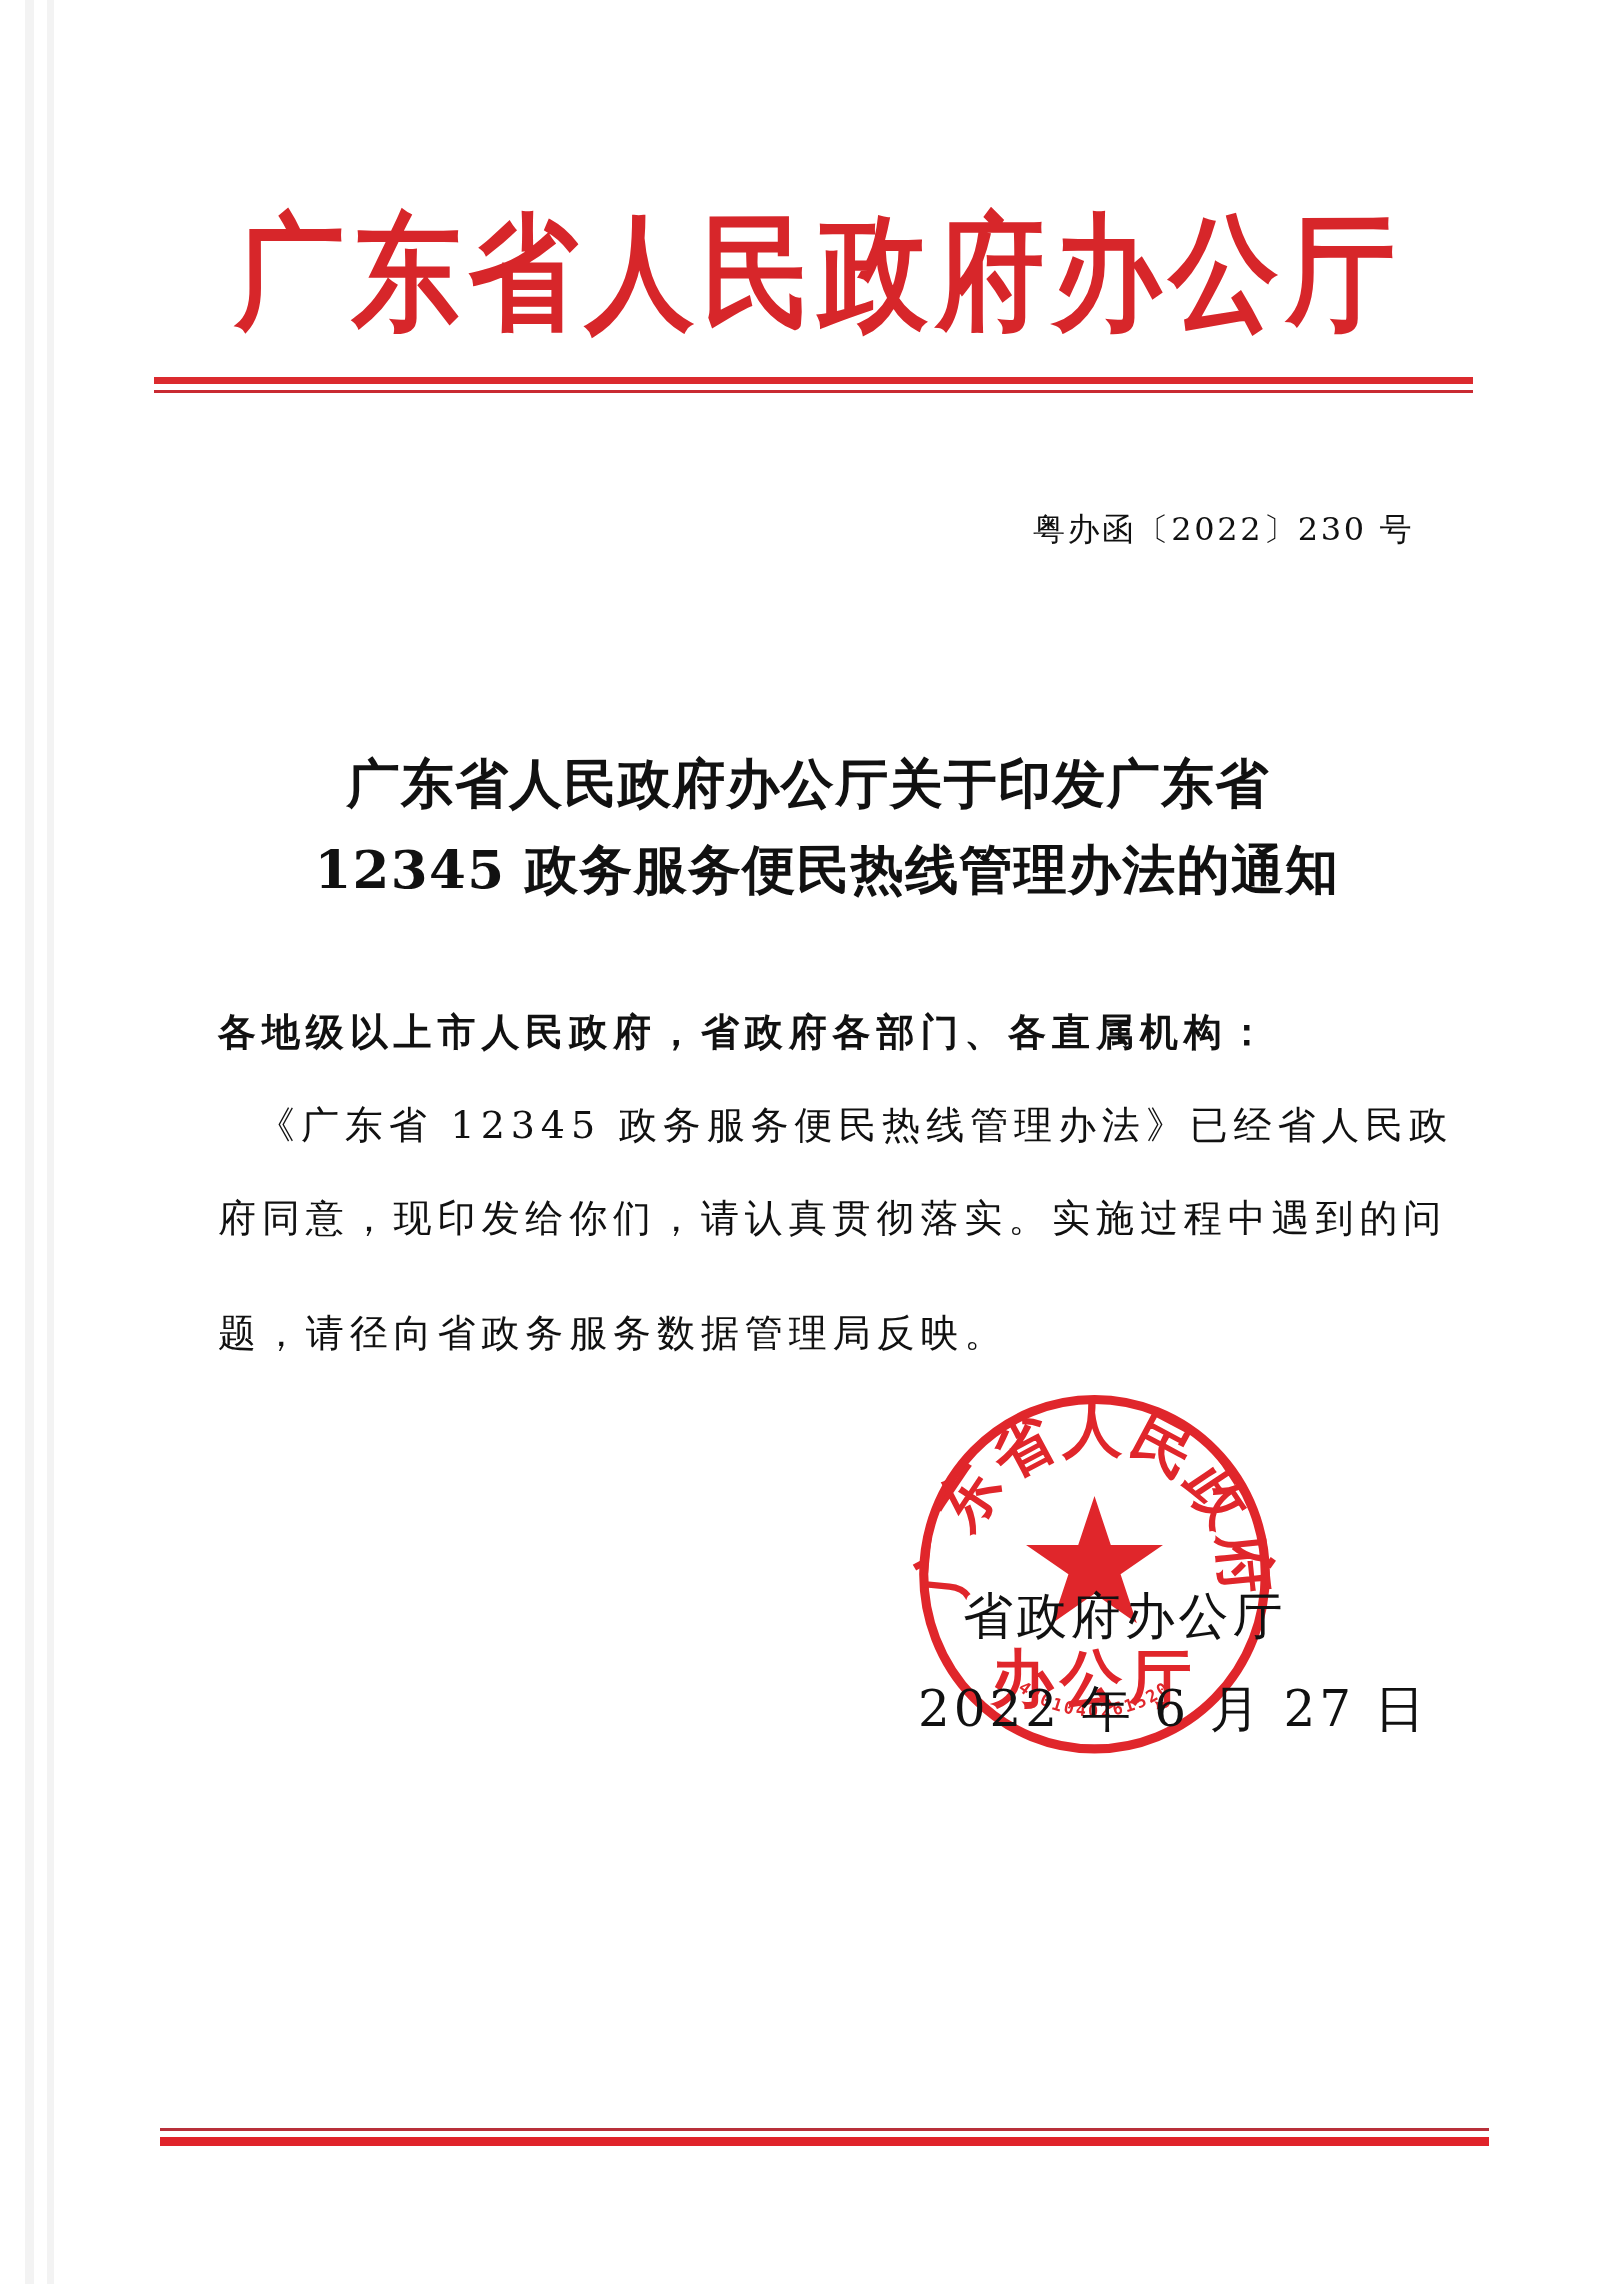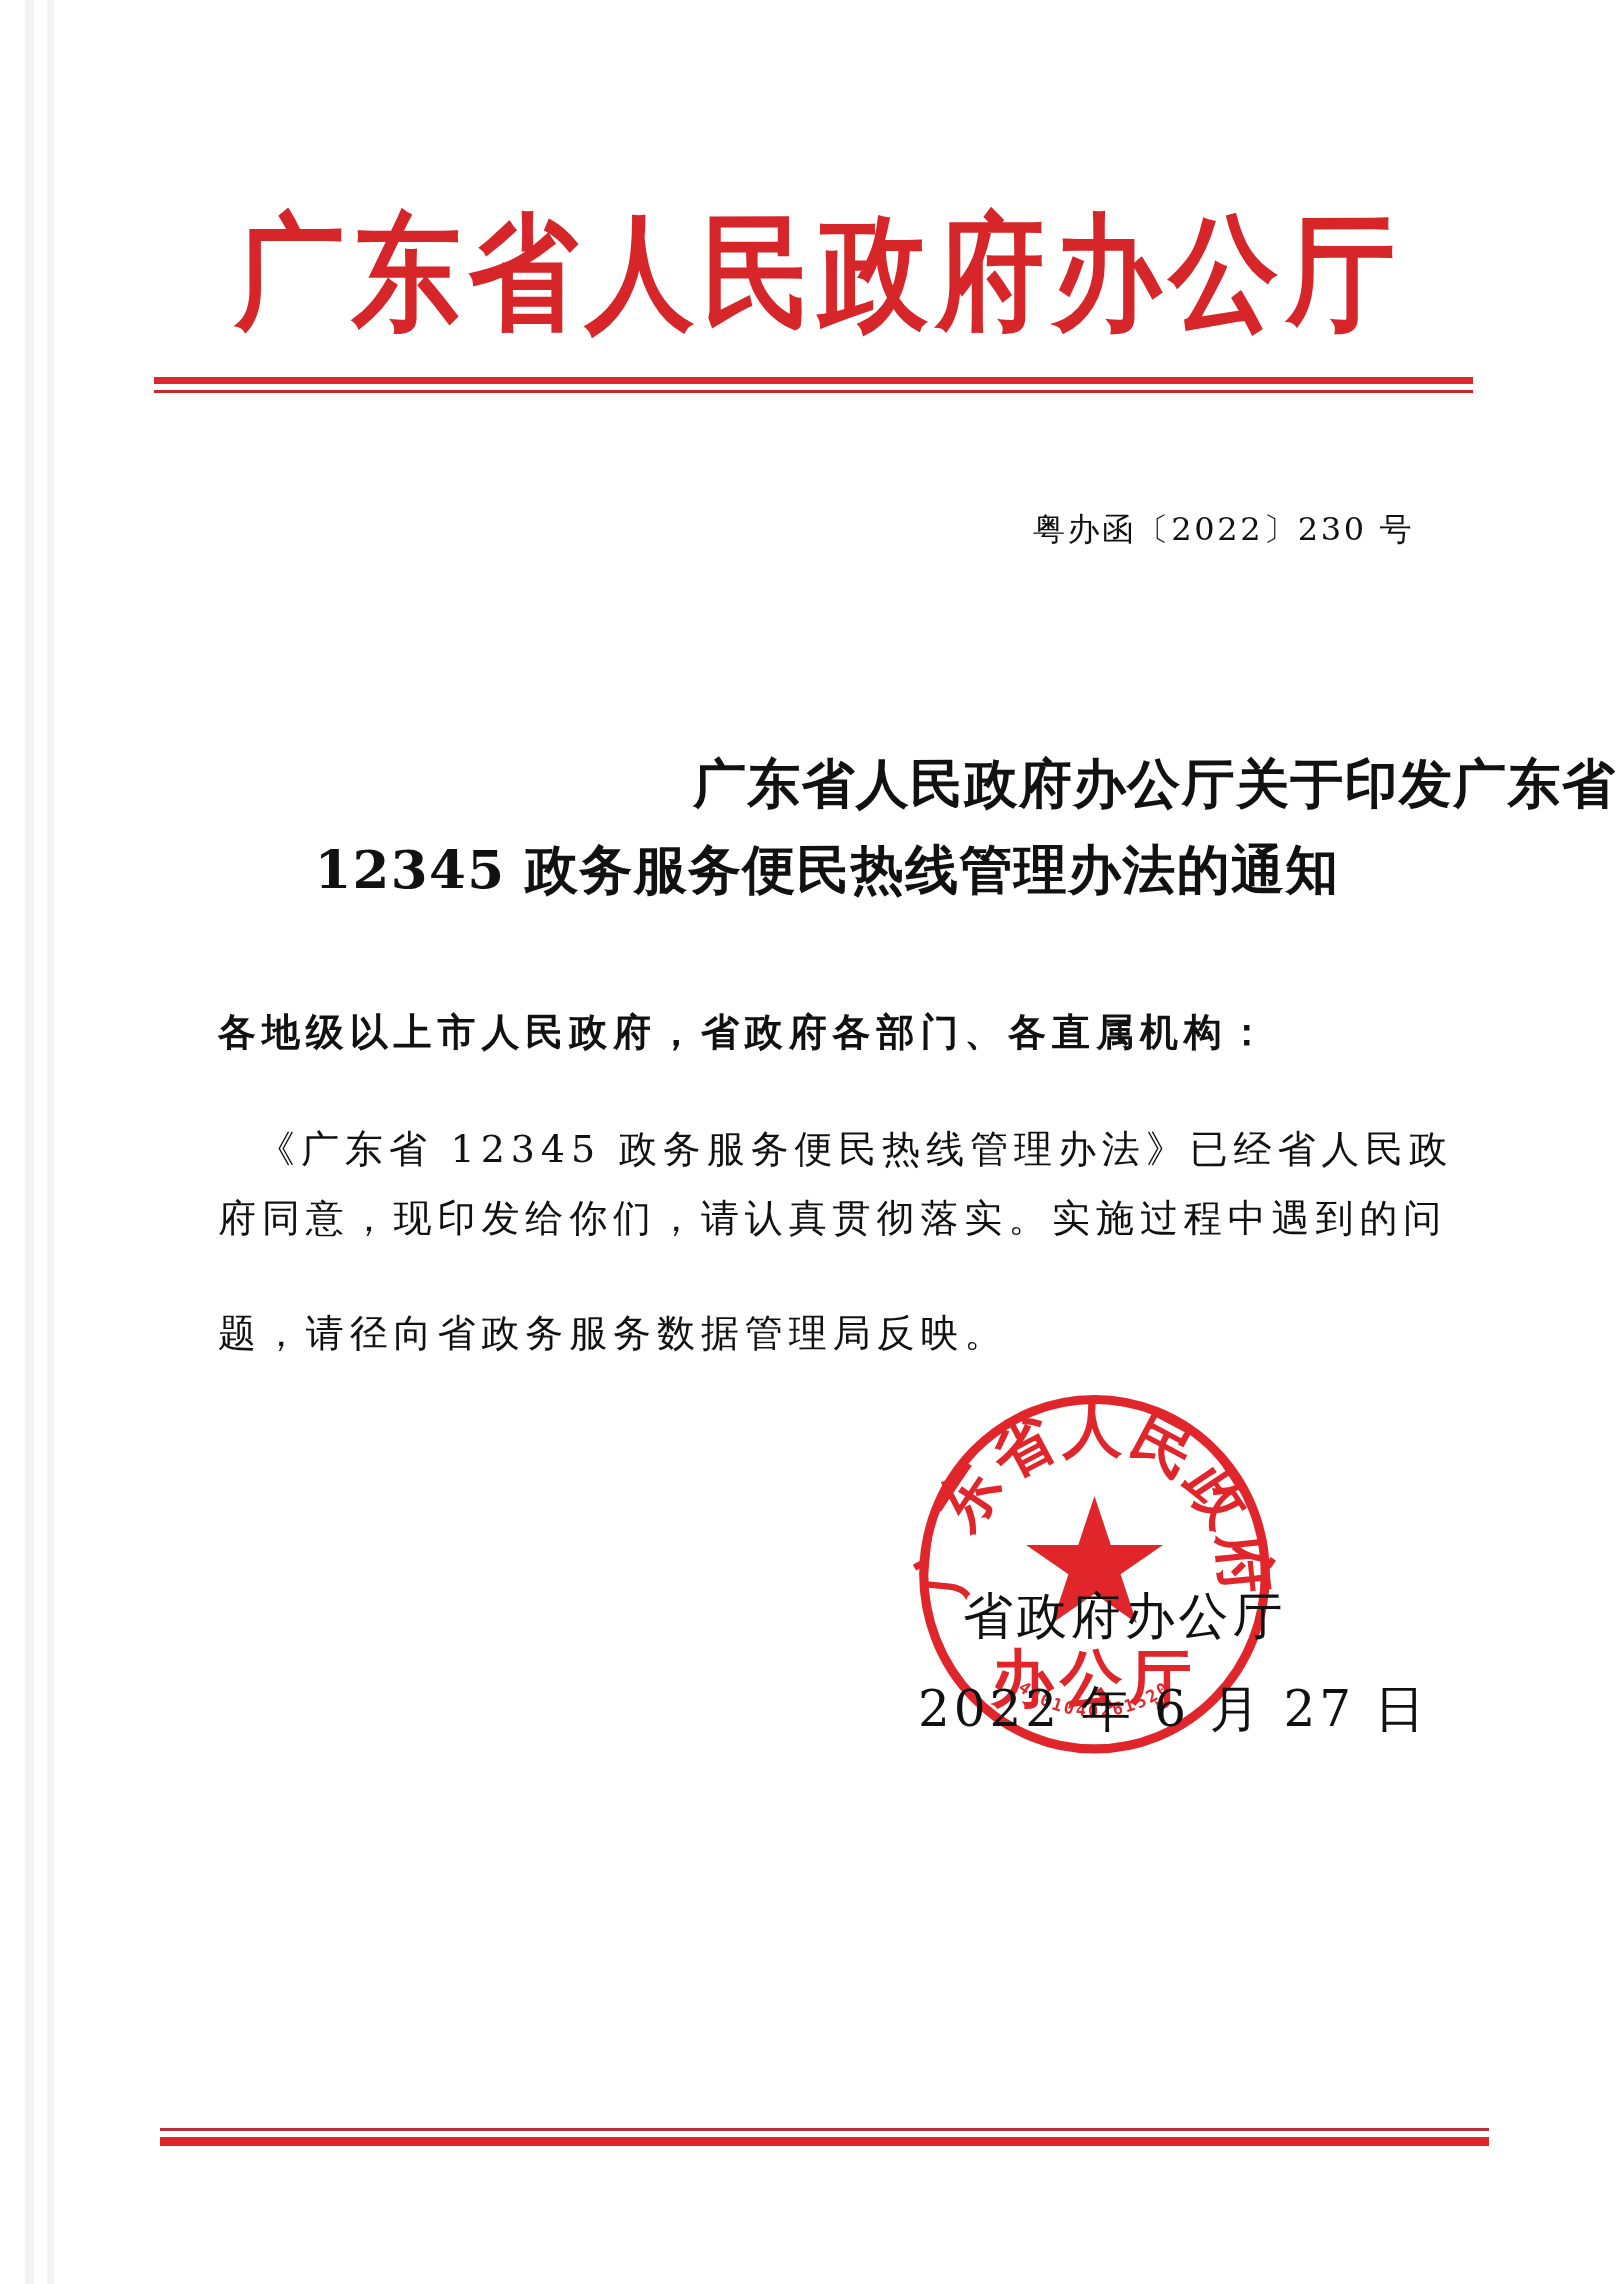--- a/index.html
+++ b/index.html
@@ -36,25 +36,25 @@
   <span>办</span>
   <span>公</span>
   <span>厅</span>
 </div>
 
 <div class="rule" style="left:154px;top:377px;width:1319px;height:7.2px;"></div>
 <div class="rule" style="left:154px;top:390px;width:1319px;height:2.6px;background:#c92a32;"></div>
 
 <div class="docno">粤办函〔2022〕230 号</div>
 
-<div class="title" style="top:749px;text-align:right;">广东省人民政府办公厅关于印发广东省</div>
+<div class="title" style="top:749px;">广东省人民政府办公厅关于印发广东省</div>
 <div class="title" style="top:835px;margin-left:19px;">12345 政务服务便民热线管理办法的通知</div>
 
 <div class="body-line" style="left:218px;top:1007px;font-weight:bold;">各地级以上市人民政府，省政府各部门、各直属机构：</div>
-<div class="body-line" style="left:257px;top:1100px;margin-top:24px;">《广东省 12345 政务服务便民热线管理办法》已经省人民政</div>
+<div class="body-line" style="left:257px;top:1100px;">《广东省 12345 政务服务便民热线管理办法》已经省人民政</div>
 <div class="body-line" style="left:218px;top:1193px;">府同意，现印发给你们，请认真贯彻落实。实施过程中遇到的问</div>
 <div class="body-line" style="left:218px;top:1308px;">题，请径向省政务服务数据管理局反映。</div>
 
 <svg class="seal" viewBox="0 0 560 560">
   <defs>
     <path id="sealArc" d="M 95 360 A 200 200 0 1 1 465 360"></path>
     <path id="serialArc" d="M 130 420 A 190 190 0 0 0 430 420"></path>
   </defs>
   <ellipse cx="280" cy="275" rx="262" ry="268" fill="none" stroke="#e0262b" stroke-width="14"></ellipse>
   <polygon fill="#e0262b" points="280,155 305,230 385,230 320,275 345,350 280,305 215,350 240,275 175,230 255,230"></polygon>

